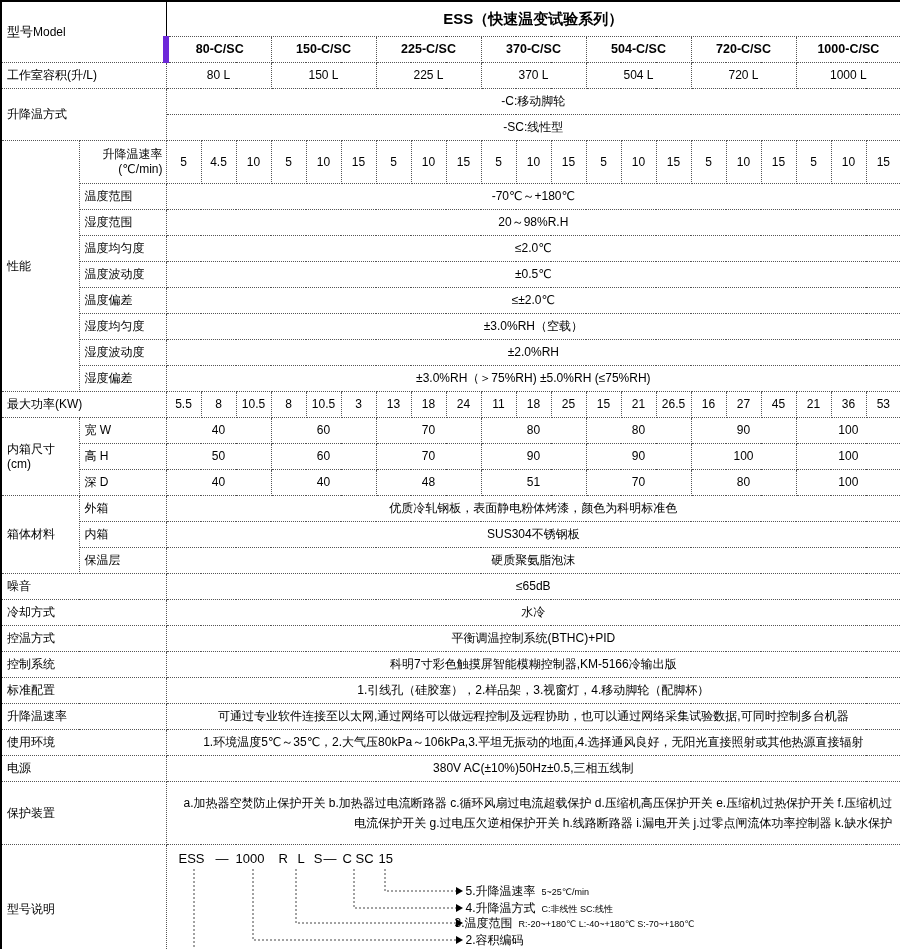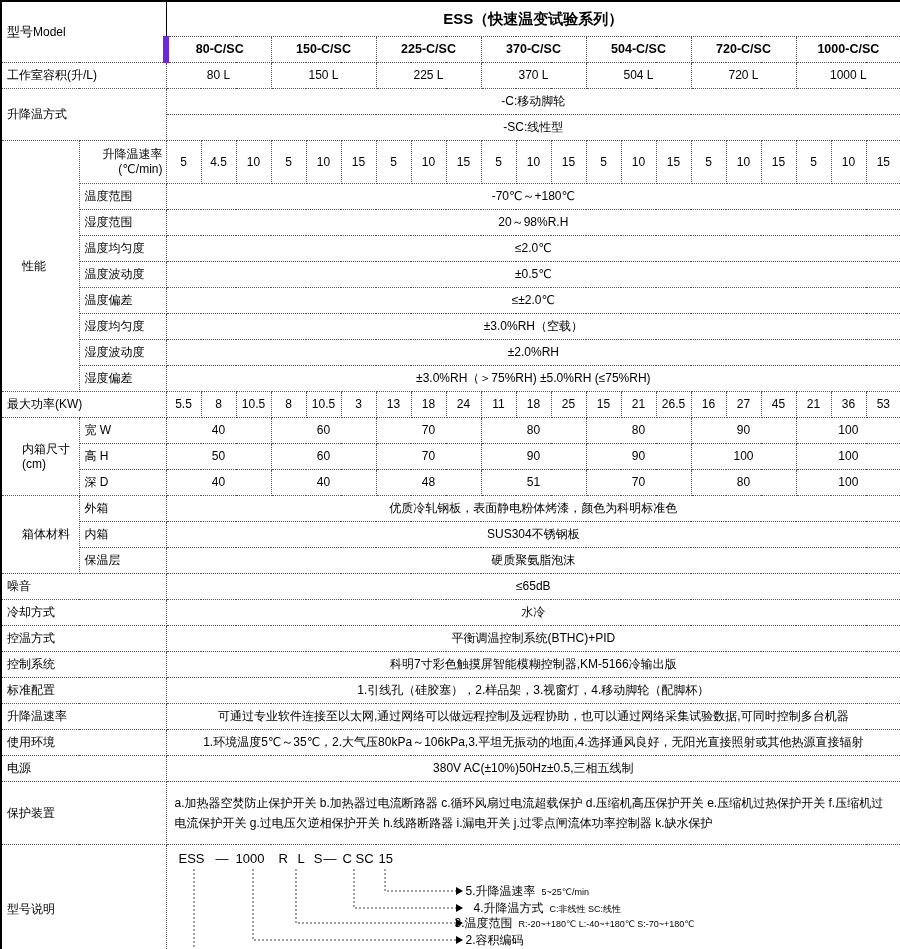--- a/index.html
+++ b/index.html
@@ -1,28 +1,28 @@
 <!DOCTYPE html>
 <html><head>
 <meta charset="utf-8">
 <style>
   html,body{margin:0;padding:0;background:#fff;}
   body{font-family:"Liberation Sans","DejaVu Sans",sans-serif;color:#000;}
   table.spec{border-collapse:collapse;table-layout:fixed;width:900px;border:2px solid #000;}
   td{border:1px dotted #555;text-align:center;vertical-align:middle;
      font-size:12px;line-height:1.25;padding:1px 3px;height:23px;overflow:hidden;}
   td.lbl{text-align:left;padding-left:5px;}
-  td.grp{text-align:left;padding-left:20px;}
+  td.grp{text-align:left;padding-left:5px;}
   td.title{font-weight:bold;font-size:15px;height:32px;border-left:1px solid #000;}
   td.modelname{font-weight:bold;font-size:12.5px;}
   td.bl-solid{border-left:6px solid #6d28d9;}
   .cn-big{font-weight:normal;font-size:13px;}
   .en-sub{font-size:12px;}
   td.ratehead{height:40px;text-align:right;}
-  td.prot{height:54px;text-align:left;padding:4px 8px;line-height:1.7;}
+  td.prot{height:54px;text-align:right;padding:4px 8px;line-height:1.7;}
   td.legendcell{position:relative;height:128px;padding:0;}
   .lg-code{position:absolute;top:6px;font-size:13px;white-space:pre;}
   .lg-item{position:absolute;white-space:nowrap;font-size:12px;}
   .lg-item .detail{font-size:9px;margin-left:6px;}
   svg.lg-lines{position:absolute;left:0;top:0;width:733px;height:128px;}
 </style>
 </head>
 <body>
 
 <table class="spec">
@@ -279,20 +279,20 @@
         <path d="M289,108 L296,112 L289,116 Z" fill="#000"></path>
       </svg>
       <span class="lg-code" style="left:12px">ESS</span>
       <span class="lg-code" style="left:49px">—</span>
       <span class="lg-code" style="left:69px">1000</span>
       <span class="lg-code" style="left:112px;letter-spacing:3px">R L S</span>
       <span class="lg-code" style="left:157px">—</span>
       <span class="lg-code" style="left:176px">C SC</span>
       <span class="lg-code" style="left:212px">15</span>
       <div class="lg-item" style="left:299px;top:39px"><span>5.升降温速率</span><span class="detail">5~25℃/min</span></div>
-      <div class="lg-item" style="left:307px;top:56px"><span>4.升降温方式</span><span class="detail">C:非线性  SC:线性</span></div>
+      <div class="lg-item" style="left:299px;top:56px"><span>4.升降温方式</span><span class="detail">C:非线性  SC:线性</span></div>
       <div class="lg-item" style="left:288px;top:71px"><span>3.温度范围</span><span class="detail">R:-20~+180℃  L:-40~+180℃ S:-70~+180℃</span></div>
       <div class="lg-item" style="left:299px;top:88px"><span>2.容积编码</span><span class="detail"></span></div>
 
     </td>
   </tr>
 </tbody>
   </table>
 
 </body></html>

